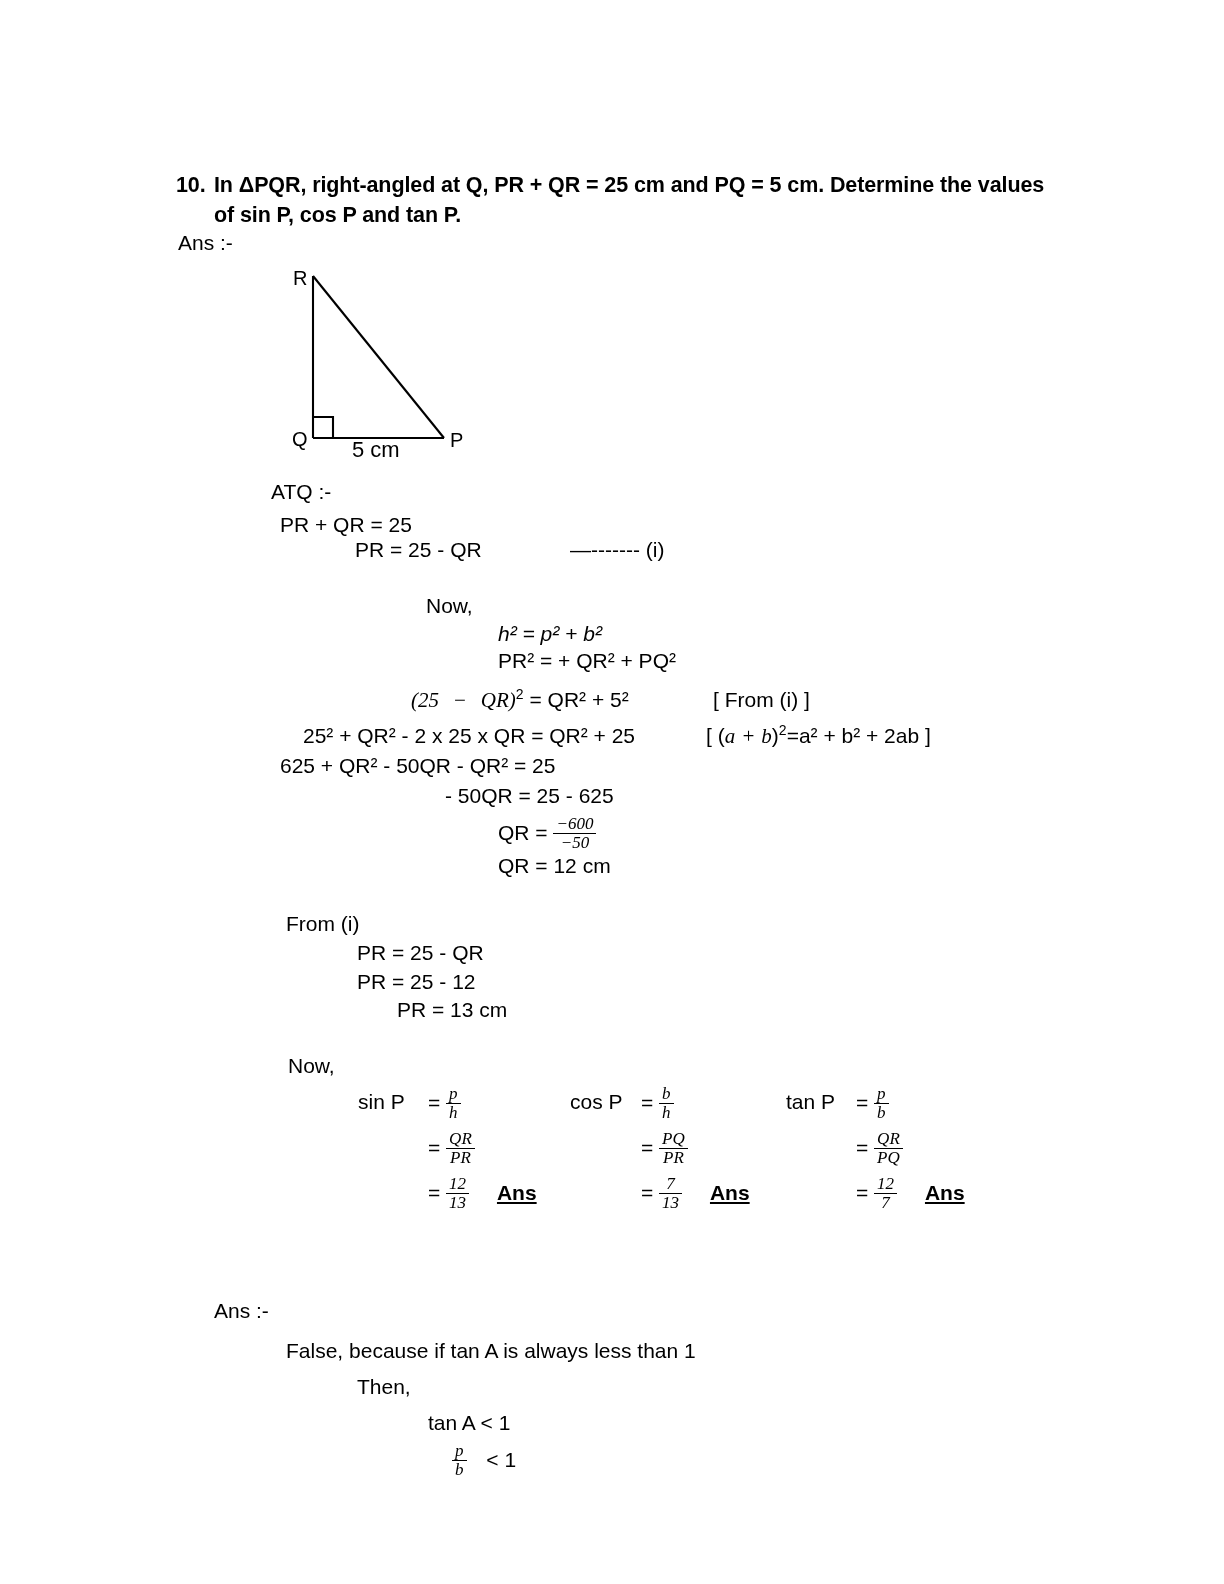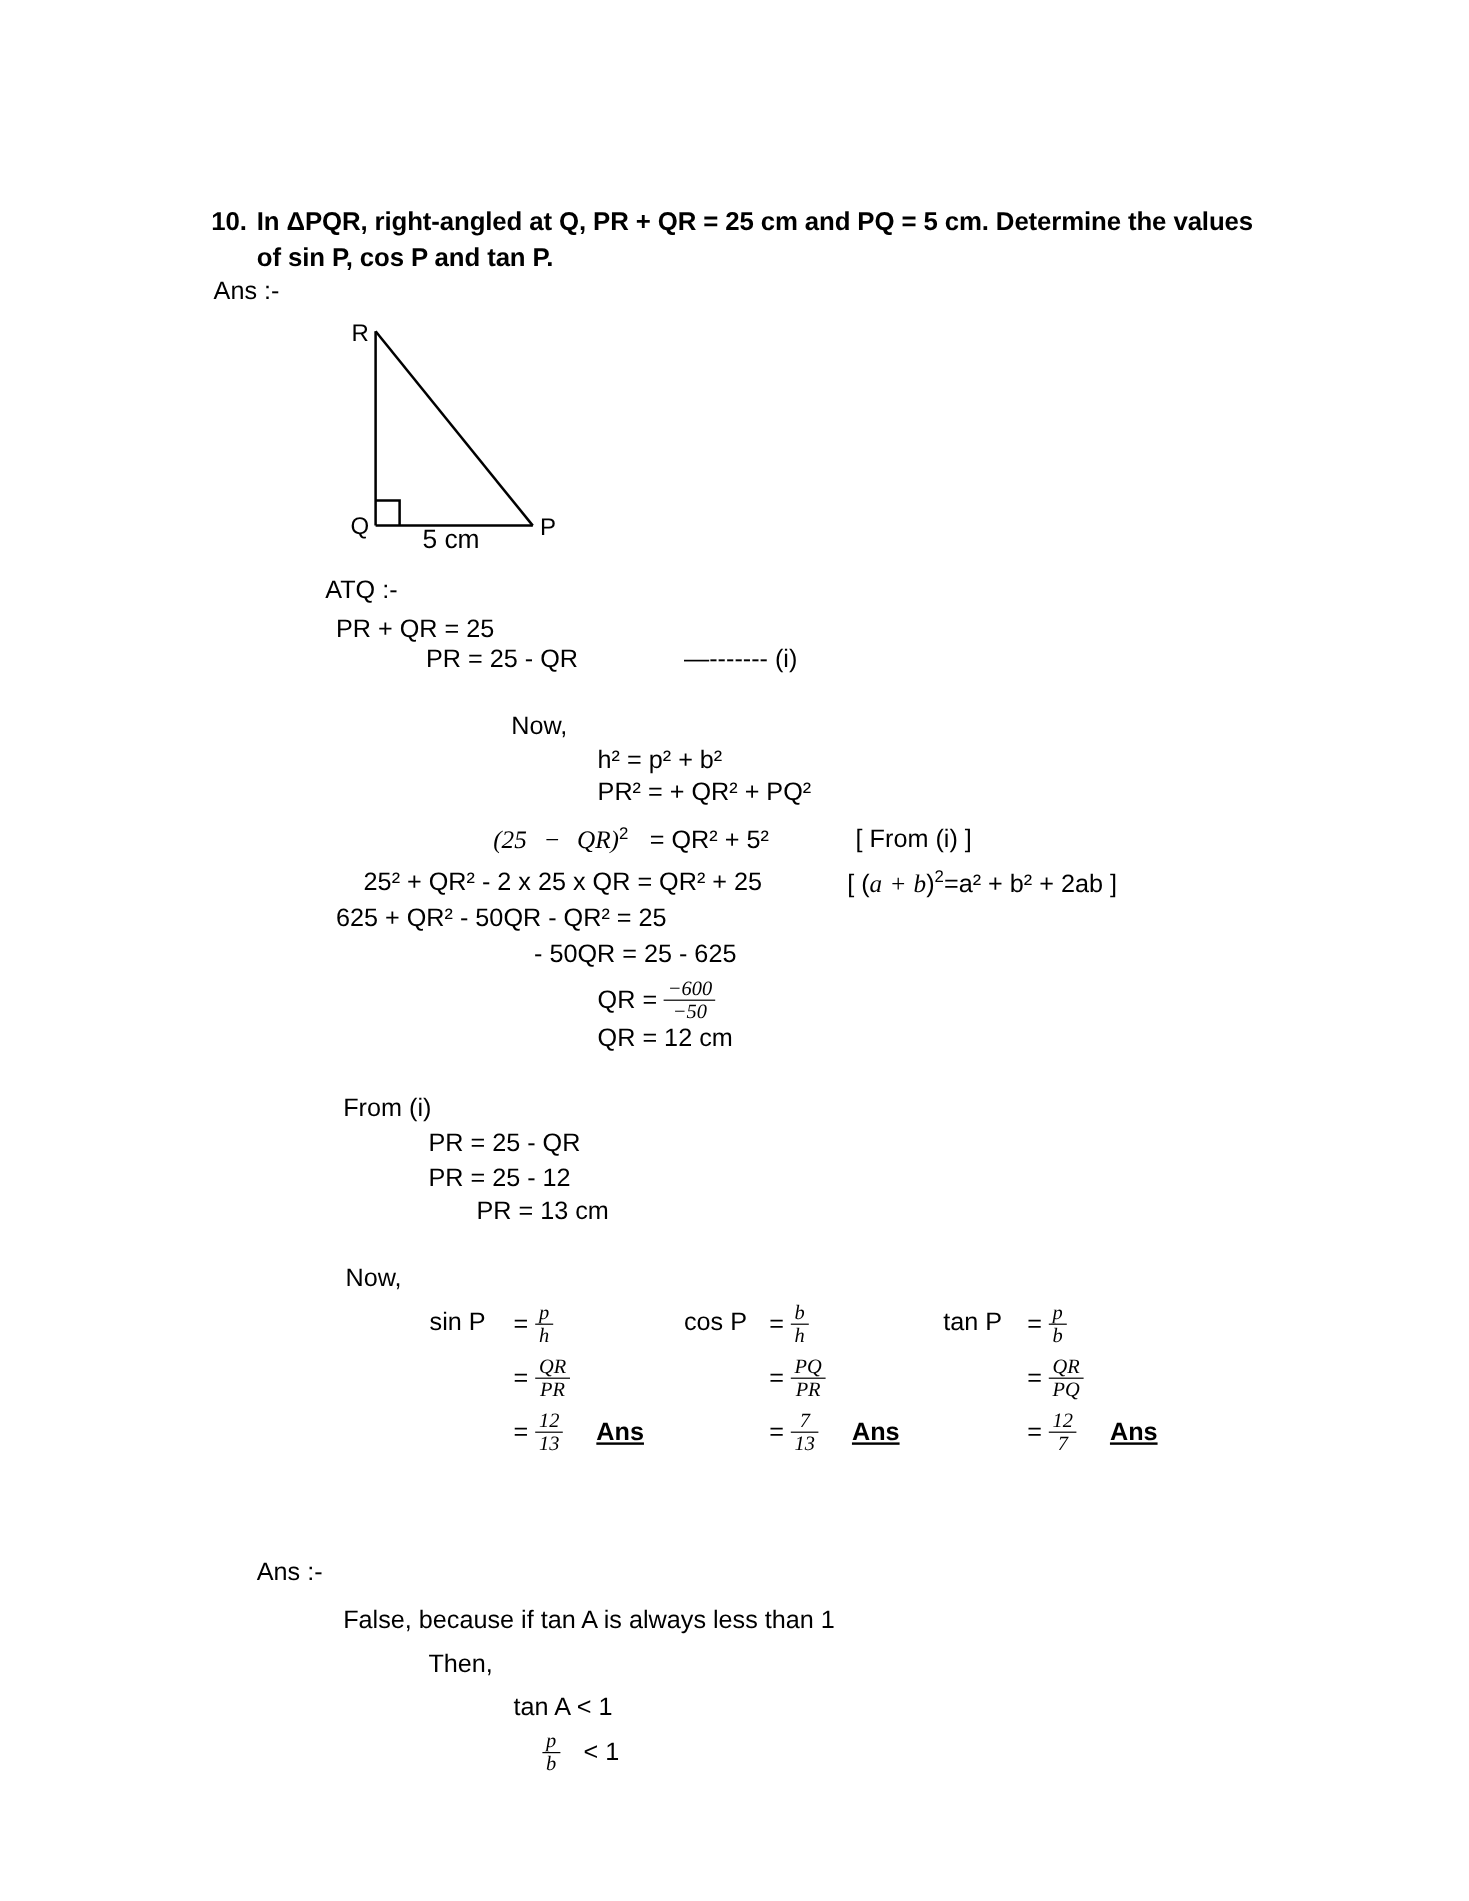--- a/index.html
+++ b/index.html
@@ -147,29 +147,29 @@
   <div class="line" style="left:271px; top:479px;">ATQ :-</div>
 
   <div class="line" style="left:280px; top:512px;text-align:right;">PR + QR = 25</div>
 
   <div class="line" style="left:355px; top:537px;">PR = 25 - QR</div>
 
   <div class="line" style="left:570px; top:537px;">—------- (i)</div>
 
   <div class="line" style="left:426px; top:593px;">Now,</div>
 
-  <div class="line" style="left:498px; top:621px;">h² = p² + b²</div>
+  <div class="line" style="left:498px; top:621px;font-style:italic;">h² = p² + b²</div>
 
   <div class="line" style="left:498px; top:648px;">PR² = + QR² + PQ²</div>
 
   <div class="line" style="left:411px; top:687px;">
     <span class="mi">(25</span>
     <span class="mi" style="padding:0 8px;">−</span>
     <span class="mi">QR)</span><span class="sup-big">2</span>
-    <span style="margin-left:12px;">= QR² + 5²</span>
+    <span style="margin-left:0;">= QR² + 5²</span>
   </div>
   <div class="line" style="left:713px; top:687px;">[ From (i) ]</div>
 
   <div class="line" style="left:303px; top:723px;">25² + QR² - 2 x 25 x QR = QR² + 25</div>
 
   <div class="line" style="left:706px; top:723px;">
     <span>[ (</span><span class="mi">a</span><span class="mi" style="padding:0 6px;">+</span><span class="mi">b</span><span>)</span><span class="sup-big">2</span><span>=a² + b² + 2ab ]</span>
   </div>
 
   <div class="line" style="left:280px; top:753px;">625 + QR² - 50QR - QR² = 25</div>

